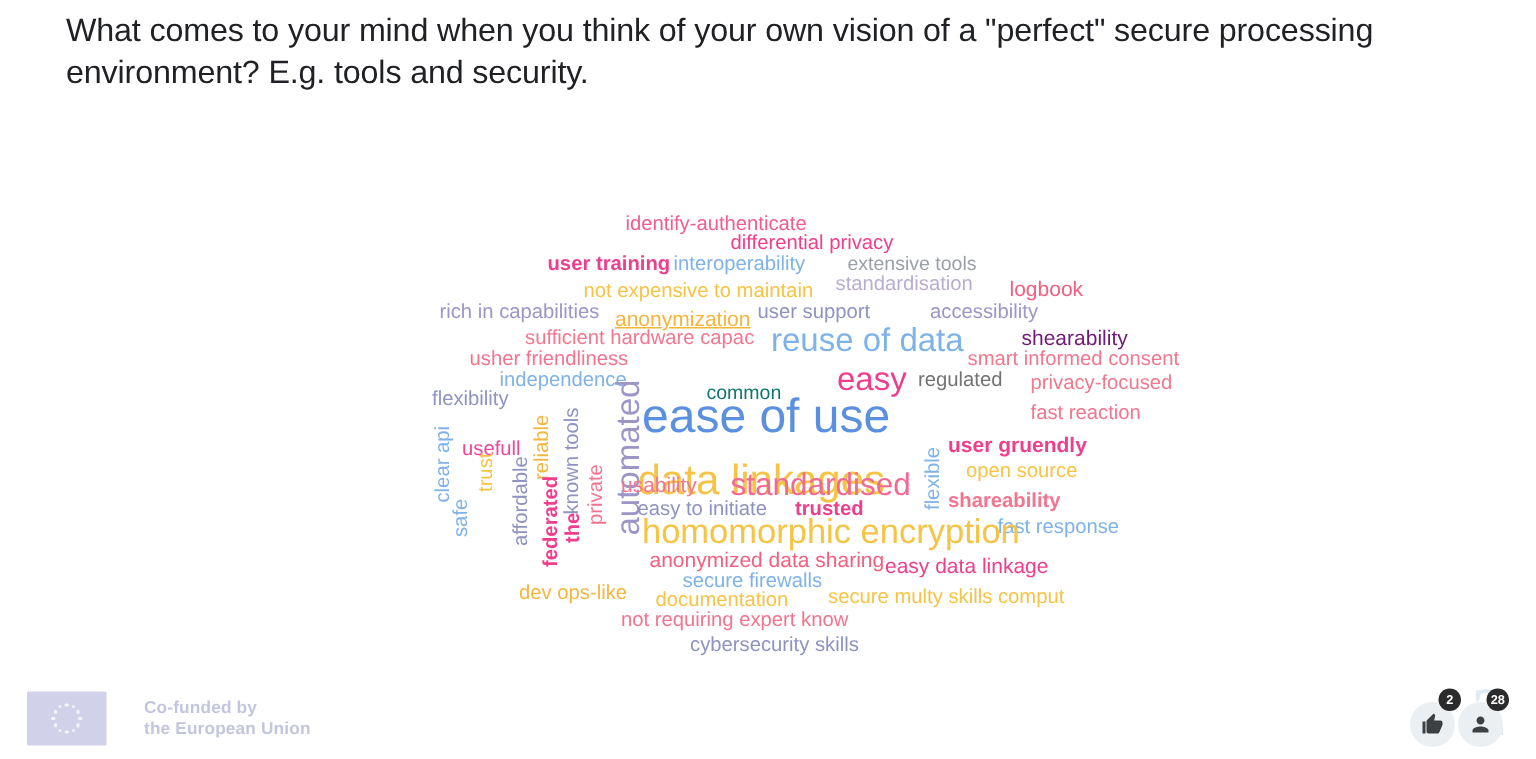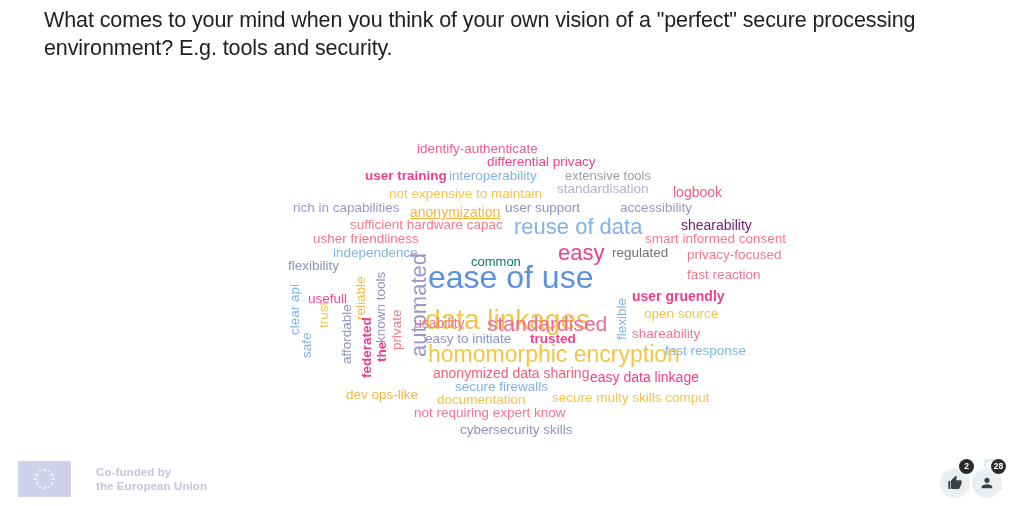--- a/index.html
+++ b/index.html
@@ -186,21 +186,21 @@
     <span class="word bold" style="font-size: 14px; color: rgb(238, 63, 141); left: 632px; top: 185px;">user gruendly</span>
     <span class="word vert" style="font-size: 13.5px; color: rgb(246, 196, 69); left: 317px; top: 224px; transform: rotate(-90deg);">trust</span>
     <span class="word vert" style="font-size: 13.5px; color: rgb(244, 182, 63); left: 354px; top: 216px; transform: rotate(-90deg);">reliable</span>
     <span class="word vert" style="font-size: 13.5px; color: rgb(142, 147, 192); left: 374px; top: 239px; transform: rotate(-90deg);">known tools</span>
     <span class="word vert" style="font-size: 13.5px; color: rgb(242, 117, 143); left: 390px; top: 246px; transform: rotate(-90deg);">private</span>
     <span class="word vert" style="font-size: 22px; color: rgb(156, 149, 200); left: 408px; top: 253px; transform: rotate(-90deg);">automated</span>
     <span class="word" style="font-size: 13.5px; color: rgb(246, 196, 69); left: 644px; top: 203px;">open source</span>
     <span class="word" style="font-size: 14px; color: rgb(242, 117, 143); left: 414px; top: 212px;">usability</span>
     <span class="word" style="font-size: 21px; color: rgb(240, 106, 147); left: 487px; top: 209px;">standardised</span>
     <span class="word vert" style="font-size: 13.5px; color: rgb(127, 179, 232); left: 615px; top: 236px; transform: rotate(-90deg);">flexible</span>
-    <span class="word" style="font-size: 13.5px; color: rgb(242, 117, 143); left: 632px; top: 223px;">shareability</span>
+    <span class="word" style="font-size: 13.5px; color: rgb(242, 117, 143); left: 632px; top: 223px; font-weight: bold;">shareability</span>
     <span class="word vert" style="font-size: 13.5px; color: rgb(142, 147, 192); left: 340px; top: 260px; transform: rotate(-90deg);">affordable</span>
     <span class="word vert" style="font-size: 13.5px; color: rgb(127, 179, 232); left: 300px; top: 254px; transform: rotate(-90deg);">safe</span>
     <span class="word vert bold" style="font-size: 13.5px; color: rgb(238, 63, 141); left: 360px; top: 274px; transform: rotate(-90deg);">federated</span>
     <span class="word vert bold" style="font-size: 13.5px; color: rgb(238, 63, 141); left: 375px; top: 258px; transform: rotate(-90deg);">the</span>
     <span class="word" style="font-size: 13.5px; color: rgb(142, 147, 192); left: 425px; top: 228px;">easy to initiate</span>
     <span class="word bold" style="font-size: 13.5px; color: rgb(238, 63, 141); left: 530px; top: 228px;">trusted</span>
     <span class="word" style="font-size: 13.5px; color: rgb(127, 179, 232); left: 665px; top: 240px;">fast response</span>
     <span class="word" style="font-size: 23px; color: rgb(246, 196, 69); left: 428px; top: 239px;">homomorphic encryption</span>
     <span class="word" style="font-size: 14px; color: rgb(240, 96, 127); left: 433px; top: 262px;">anonymized data sharing</span>
     <span class="word" style="font-size: 14px; color: rgb(238, 63, 141); left: 590px; top: 266px;">easy data linkage</span>

